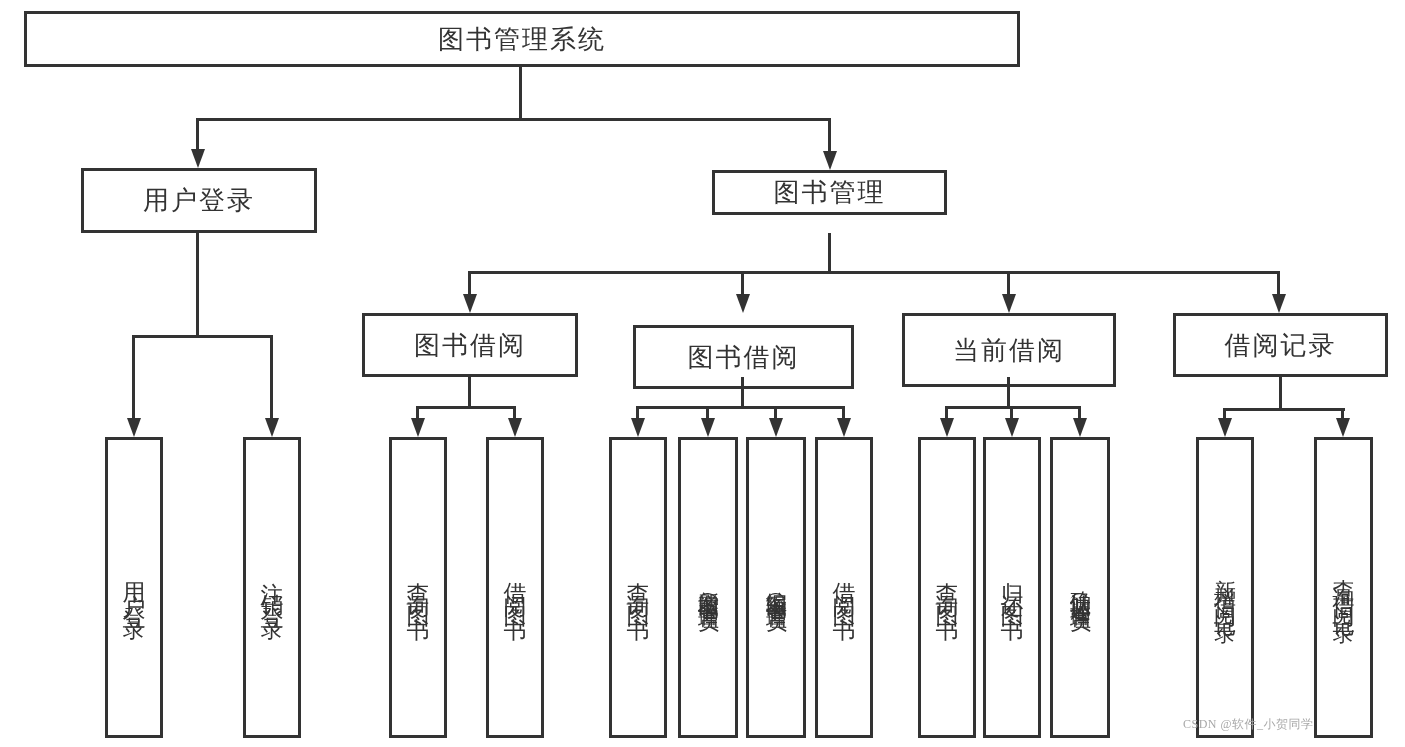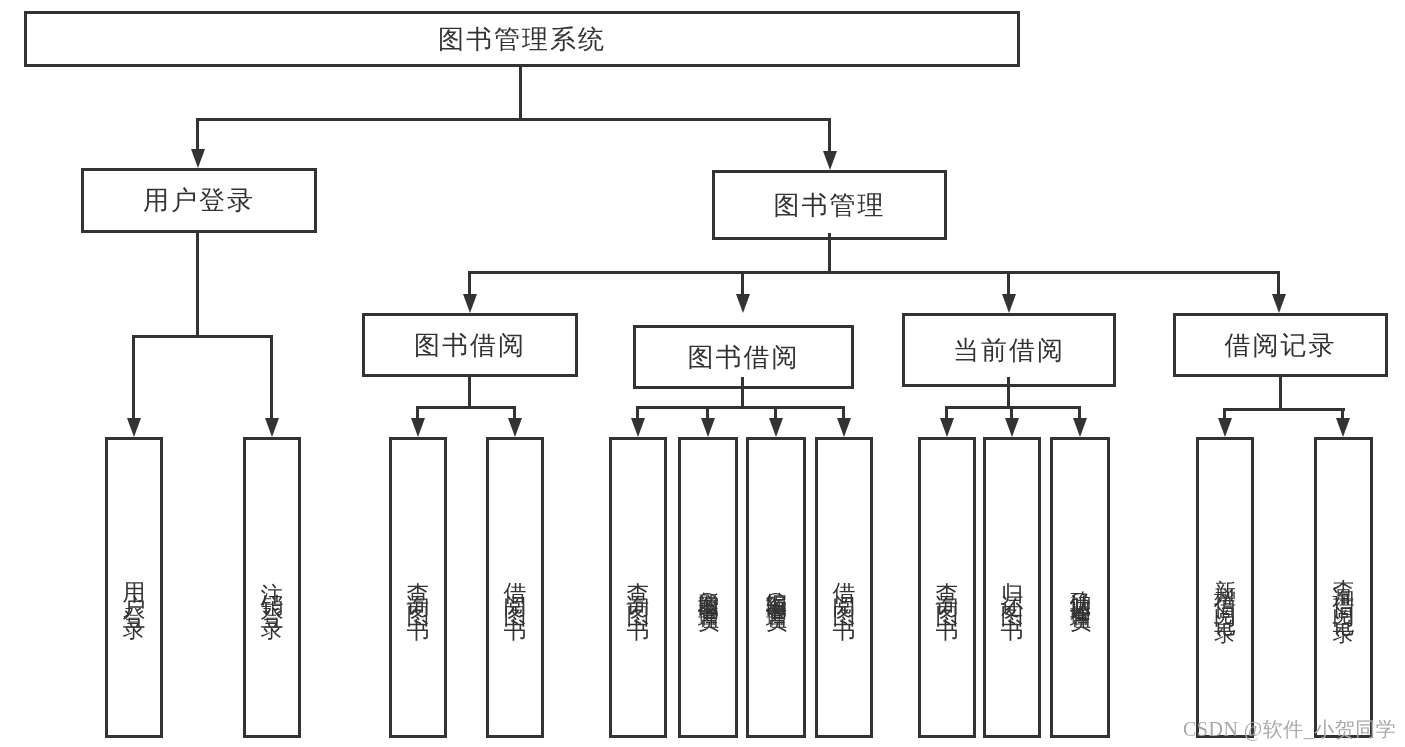--- a/index.html
+++ b/index.html
@@ -20,21 +20,21 @@
   .vtxt.sp6{font-size:22px;letter-spacing:9px;}
   .vtxt.sp9{font-size:21px;letter-spacing:3px;}
   .vline{position:absolute;width:3px;background:#333333;}
   .hline{position:absolute;height:3px;background:#333333;}
   .arrow{
     position:absolute;width:0;height:0;
     border-left:7px solid transparent;border-right:7px solid transparent;
     border-top:19px solid #333333;
   }
   .watermark{
-    position:absolute;left:1183px;top:716px;font-size:20px;color:#a8a8a8;
+    position:absolute;left:1183px;top:716px;font-size:12px;color:#a8a8a8;
     letter-spacing:0.5px;white-space:nowrap;
   }
 </style>
 </head>
 <body>
 
 <div class="canvas">
 
   <div class="node hnode" style="left:24px;top:11px;width:996px;height:56px;">
     <span>图书管理系统</span>
@@ -43,21 +43,21 @@
   <div class="vline" style="left:519px;top:67px;height:51px;"></div>
   <div class="hline" style="left:197px;top:118px;width:634px;"></div>
   <div class="vline" style="left:196px;top:118px;height:32px;"></div>
   <div class="arrow" style="left:191px;top:149px;"></div>
   <div class="vline" style="left:828px;top:118px;height:33px;"></div>
   <div class="arrow" style="left:823px;top:151px;"></div>
 
   <div class="node hnode" style="left:81px;top:168px;width:236px;height:65px;">
     <span>用户登录</span>
   </div>
-  <div class="node hnode" style="left:712px;top:170px;width:235px;height:70px;">
+  <div class="node hnode" style="left:712px;top:170px;width:235px;height:45px;">
     <span>图书管理</span>
   </div>
 
   <div class="vline" style="left:196px;top:233px;height:104px;"></div>
   <div class="hline" style="left:133px;top:335px;width:140px;"></div>
   <div class="vline" style="left:132px;top:335px;height:84px;"></div>
   <div class="arrow" style="left:127px;top:418px;"></div>
   <div class="vline" style="left:270px;top:335px;height:84px;"></div>
   <div class="arrow" style="left:265px;top:418px;"></div>
 

